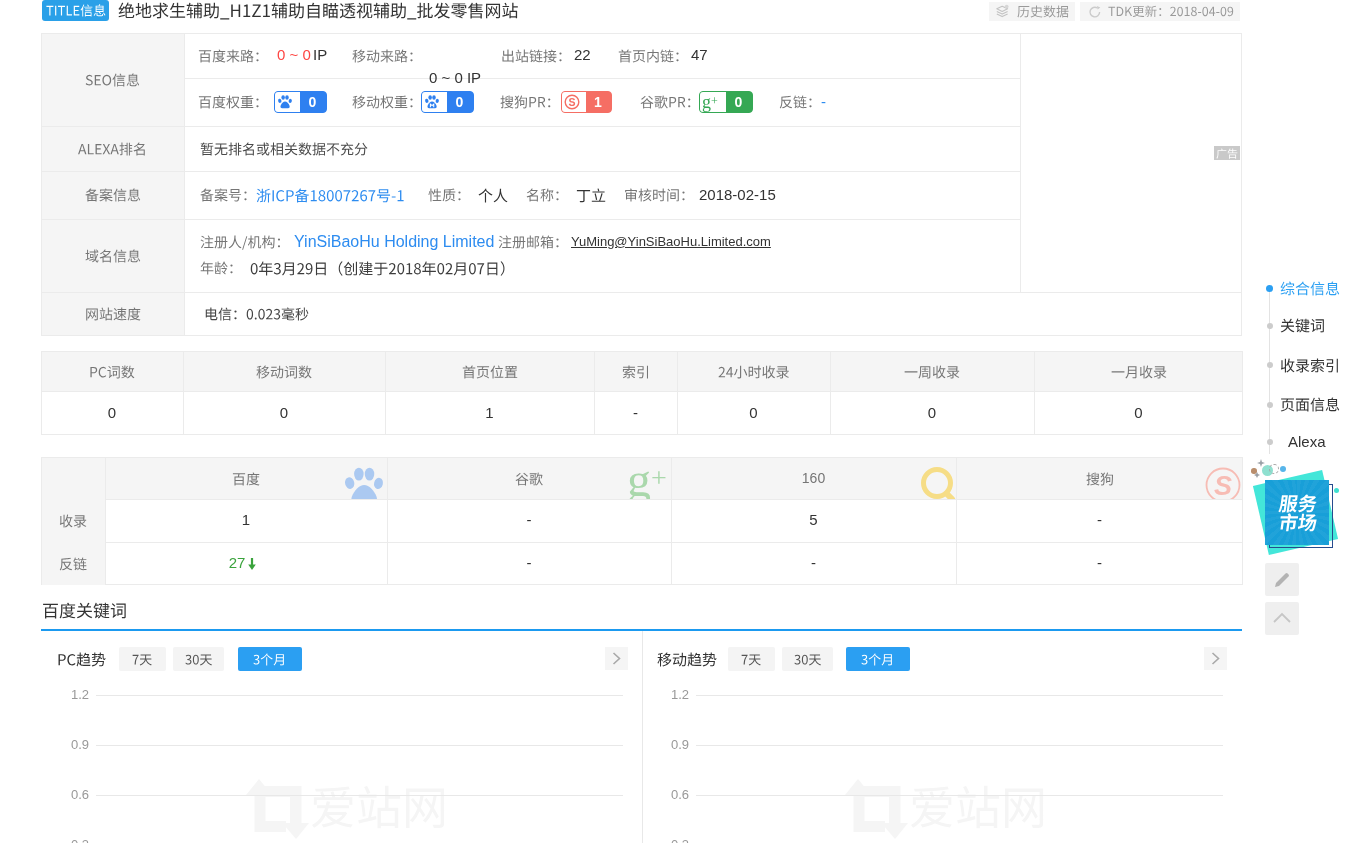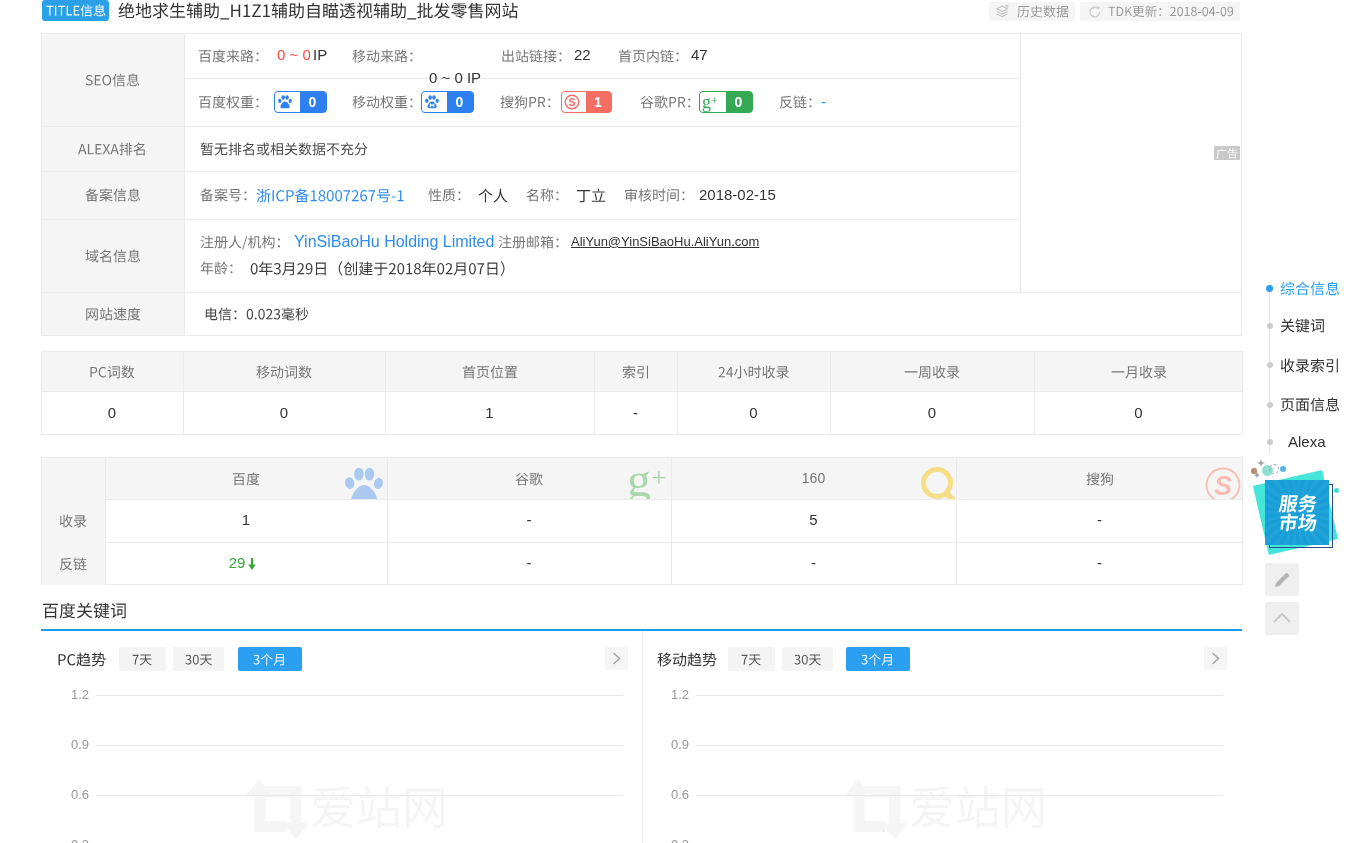--- a/index.html
+++ b/index.html
@@ -210,21 +210,21 @@
     <svg width="89.5" height="14" viewBox="0 0 89.5 14" style="display:block;overflow:visible">
       <path transform="translate(0,12.3) scale(0.0140,-0.0140)" fill="#757575" d="M372 353H902V281H372ZM302 23H962V-49H302ZM334 649H938V578H334ZM597 609H675V-12H597ZM94 774 136 828Q169 814 204 796Q240 777 273 758Q306 739 327 724L284 662Q263 678 231 698Q199 719 163 739Q127 759 94 774ZM42 497 83 553Q114 540 149 522Q184 503 216 485Q248 467 269 451L227 388Q207 404 176 424Q144 443 109 462Q74 482 42 497ZM71 -18Q98 20 132 74Q165 127 199 188Q233 248 262 305L316 255Q290 202 259 145Q228 88 196 33Q164 -22 134 -69ZM548 819 616 844Q642 806 667 760Q692 715 704 682L631 653Q621 686 598 733Q574 780 548 819Z M1193 775H1406V704H1193ZM1042 443H1958V371H1042ZM1154 775H1226V466Q1226 405 1221 333Q1216 261 1202 186Q1189 112 1164 42Q1138 -28 1095 -86Q1090 -78 1080 -68Q1069 -57 1058 -48Q1048 -38 1040 -33Q1079 21 1102 84Q1125 147 1136 214Q1147 280 1150 344Q1154 408 1154 466ZM1367 775H1440V14Q1440 -16 1432 -33Q1424 -50 1403 -59Q1383 -68 1348 -70Q1314 -72 1262 -72Q1260 -58 1252 -38Q1245 -18 1237 -4Q1275 -5 1306 -6Q1338 -6 1348 -5Q1359 -4 1363 0Q1367 4 1367 15ZM1585 775H1807V704H1585ZM1544 775H1617V464Q1617 404 1613 333Q1609 262 1596 188Q1584 114 1561 44Q1538 -25 1499 -82Q1494 -75 1484 -64Q1473 -54 1462 -44Q1451 -35 1443 -31Q1478 24 1498 86Q1518 148 1528 214Q1538 280 1541 344Q1544 408 1544 464ZM1777 775H1851V11Q1851 -21 1842 -39Q1834 -57 1813 -66Q1793 -75 1757 -77Q1721 -79 1667 -79Q1666 -70 1662 -57Q1657 -44 1652 -31Q1648 -18 1642 -9Q1681 -10 1714 -10Q1746 -10 1756 -9Q1768 -8 1772 -4Q1777 0 1777 12Z M2457 837H2541Q2540 792 2536 724Q2532 656 2520 572Q2508 489 2480 399Q2453 309 2405 222Q2357 134 2284 57Q2210 -20 2104 -76Q2094 -62 2077 -46Q2060 -29 2043 -17Q2147 36 2218 108Q2290 181 2335 264Q2380 347 2405 432Q2430 516 2440 594Q2451 672 2454 735Q2457 798 2457 837ZM2531 713Q2534 696 2540 648Q2546 600 2562 533Q2578 466 2608 390Q2637 314 2684 239Q2731 164 2800 99Q2870 34 2965 -9Q2949 -21 2934 -39Q2919 -57 2910 -72Q2812 -26 2740 43Q2669 112 2620 192Q2572 272 2542 354Q2512 435 2496 507Q2479 579 2471 632Q2463 684 2460 706Z M3011 -179 3311 794H3377L3078 -179Z M3934 783H4184V712H3934ZM3890 783H3963V462Q3963 400 3957 328Q3951 257 3934 184Q3918 111 3885 44Q3852 -24 3798 -80Q3793 -73 3782 -64Q3772 -54 3760 -45Q3749 -36 3741 -32Q3791 21 3821 82Q3851 144 3866 210Q3881 275 3886 340Q3890 404 3890 462ZM4151 783H4225V62Q4225 38 4226 24Q4228 9 4232 6Q4240 0 4250 0Q4255 0 4264 0Q4272 0 4279 0Q4293 0 4299 7Q4303 12 4306 20Q4308 27 4309 45Q4311 62 4312 100Q4313 138 4313 188Q4325 177 4341 168Q4357 160 4371 156Q4371 128 4370 96Q4368 65 4366 39Q4365 13 4363 0Q4356 -41 4335 -56Q4324 -63 4310 -66Q4297 -70 4282 -70Q4271 -70 4256 -70Q4241 -70 4231 -70Q4217 -70 4201 -66Q4185 -61 4174 -51Q4165 -43 4160 -32Q4155 -21 4153 2Q4151 26 4151 68ZM3444 626H3831V554H3444ZM3610 840H3683V-79H3610ZM3607 581 3656 565Q3642 504 3621 439Q3600 374 3574 312Q3548 250 3519 197Q3490 144 3459 107Q3453 122 3441 142Q3429 161 3420 175Q3448 209 3476 256Q3505 302 3530 357Q3554 412 3574 469Q3594 526 3607 581ZM3676 471Q3687 461 3710 437Q3732 413 3758 384Q3784 355 3806 330Q3827 306 3836 296L3789 234Q3778 252 3758 280Q3739 307 3716 338Q3693 368 3672 394Q3651 420 3638 435Z M4908 840 4982 824Q4963 751 4936 680Q4910 610 4878 549Q4847 488 4811 441Q4804 447 4792 456Q4781 465 4770 474Q4758 482 4749 487Q4785 530 4815 586Q4845 643 4868 708Q4892 773 4908 840ZM4899 676H5285V606H4866ZM5256 676H5330Q5330 676 5330 668Q5330 661 5330 652Q5329 642 5329 637Q5324 460 5318 340Q5312 219 5304 142Q5297 66 5287 24Q5277 -18 5263 -37Q5248 -58 5230 -66Q5213 -74 5189 -77Q5166 -80 5131 -80Q5096 -79 5059 -77Q5058 -61 5052 -40Q5045 -19 5036 -2Q5076 -6 5110 -6Q5143 -7 5158 -7Q5172 -8 5180 -5Q5189 -2 5196 8Q5208 22 5217 62Q5226 103 5232 178Q5239 254 5245 372Q5251 490 5256 659ZM4822 138 4819 195 4853 219 5110 264Q5112 251 5116 234Q5119 216 5122 207Q5029 189 4973 177Q4917 165 4887 158Q4857 151 4844 146Q4830 142 4822 138ZM4822 138Q4821 145 4816 158Q4812 170 4808 183Q4803 196 4799 205Q4811 208 4822 224Q4833 241 4846 265Q4852 277 4864 304Q4877 332 4892 370Q4907 408 4922 452Q4936 495 4946 538L5018 517Q4999 456 4975 394Q4951 333 4924 278Q4896 223 4869 178V176Q4869 176 4862 172Q4855 169 4846 163Q4836 157 4829 150Q4822 144 4822 138ZM5024 376 5079 396Q5099 358 5118 314Q5137 269 5152 228Q5168 186 5176 155L5116 130Q5108 162 5094 204Q5079 247 5060 292Q5042 337 5024 376ZM4442 647H4779V577H4442ZM4591 840H4663V-79H4591ZM4589 602 4634 586Q4622 524 4604 460Q4586 395 4564 332Q4542 270 4516 216Q4491 162 4464 124Q4461 135 4454 148Q4447 162 4439 175Q4431 188 4424 197Q4450 230 4474 277Q4499 324 4522 379Q4544 434 4561 492Q4578 549 4589 602ZM4660 534Q4668 524 4686 498Q4704 473 4724 442Q4745 412 4762 386Q4779 360 4786 348L4739 293Q4730 312 4714 342Q4699 371 4682 402Q4665 434 4649 462Q4633 489 4623 505Z M5642 486Q5612 486 5589 506Q5566 526 5566 560Q5566 595 5589 616Q5612 636 5642 636Q5672 636 5695 616Q5718 595 5718 560Q5718 526 5695 506Q5672 486 5642 486ZM5642 -4Q5612 -4 5589 16Q5566 37 5566 71Q5566 105 5589 126Q5612 146 5642 146Q5672 146 5695 126Q5718 105 5718 71Q5718 37 5695 16Q5672 -4 5642 -4Z"></path>
     </svg>
   </div>
 <div style="position:absolute;left:294px;top:229.5px;font-size:16px;color:#2d8cf0;font-weight:400;white-space:nowrap;line-height:24.0px;">YinSiBaoHu Holding Limited</div>
 <div style="position:absolute;left:498.0px;top:234.5px">
     <svg width="70.0" height="14" viewBox="0 0 70.0 14" style="display:block;overflow:visible">
       <path transform="translate(0,12.3) scale(0.0140,-0.0140)" fill="#757575" d="M372 353H902V281H372ZM302 23H962V-49H302ZM334 649H938V578H334ZM597 609H675V-12H597ZM94 774 136 828Q169 814 204 796Q240 777 273 758Q306 739 327 724L284 662Q263 678 231 698Q199 719 163 739Q127 759 94 774ZM42 497 83 553Q114 540 149 522Q184 503 216 485Q248 467 269 451L227 388Q207 404 176 424Q144 443 109 462Q74 482 42 497ZM71 -18Q98 20 132 74Q165 127 199 188Q233 248 262 305L316 255Q290 202 259 145Q228 88 196 33Q164 -22 134 -69ZM548 819 616 844Q642 806 667 760Q692 715 704 682L631 653Q621 686 598 733Q574 780 548 819Z M1193 775H1406V704H1193ZM1042 443H1958V371H1042ZM1154 775H1226V466Q1226 405 1221 333Q1216 261 1202 186Q1189 112 1164 42Q1138 -28 1095 -86Q1090 -78 1080 -68Q1069 -57 1058 -48Q1048 -38 1040 -33Q1079 21 1102 84Q1125 147 1136 214Q1147 280 1150 344Q1154 408 1154 466ZM1367 775H1440V14Q1440 -16 1432 -33Q1424 -50 1403 -59Q1383 -68 1348 -70Q1314 -72 1262 -72Q1260 -58 1252 -38Q1245 -18 1237 -4Q1275 -5 1306 -6Q1338 -6 1348 -5Q1359 -4 1363 0Q1367 4 1367 15ZM1585 775H1807V704H1585ZM1544 775H1617V464Q1617 404 1613 333Q1609 262 1596 188Q1584 114 1561 44Q1538 -25 1499 -82Q1494 -75 1484 -64Q1473 -54 1462 -44Q1451 -35 1443 -31Q1478 24 1498 86Q1518 148 1528 214Q1538 280 1541 344Q1544 408 1544 464ZM1777 775H1851V11Q1851 -21 1842 -39Q1834 -57 1813 -66Q1793 -75 1757 -77Q1721 -79 1667 -79Q1666 -70 1662 -57Q1657 -44 1652 -31Q1648 -18 1642 -9Q1681 -10 1714 -10Q1746 -10 1756 -9Q1768 -8 1772 -4Q1777 0 1777 12Z M2085 687H2529V-2H2460V621H2151V-16H2085ZM2116 410H2484V345H2116ZM2118 115H2482V50H2118ZM2270 839H2344V650H2340V70H2274V650H2270ZM2626 786H2888V715H2692V-79H2626ZM2871 786H2885L2897 789L2949 756Q2922 687 2888 607Q2855 527 2823 457Q2891 386 2914 326Q2936 267 2936 215Q2936 171 2926 136Q2915 102 2889 85Q2877 77 2861 72Q2845 67 2827 64Q2808 62 2784 62Q2761 62 2738 63Q2737 78 2732 98Q2727 119 2717 134Q2740 132 2761 132Q2782 131 2797 132Q2809 133 2820 136Q2831 138 2839 142Q2855 152 2861 174Q2867 195 2866 221Q2866 268 2842 324Q2817 380 2748 448Q2766 487 2784 530Q2801 573 2817 616Q2833 658 2847 696Q2861 735 2871 764Z M3497 519H3913V-73H3837V451H3570V-79H3497ZM3060 442H3466V372H3060ZM3533 352H3873V293H3533ZM3533 191H3873V132H3533ZM3533 28H3873V-35H3533ZM3235 556H3307V-80H3235ZM3296 343Q3308 334 3332 312Q3357 290 3384 264Q3412 239 3435 217Q3458 195 3468 185L3420 126Q3407 143 3386 168Q3365 193 3340 220Q3315 248 3292 272Q3269 296 3255 310ZM3167 743H3488V679H3167ZM3559 743H3948V678H3559ZM3185 844 3257 827Q3239 772 3214 718Q3188 665 3159 618Q3130 572 3100 536Q3093 542 3082 550Q3070 558 3058 566Q3045 573 3036 578Q3084 627 3122 698Q3161 769 3185 844ZM3578 844 3651 827Q3625 744 3584 670Q3543 595 3494 544Q3488 550 3476 558Q3464 567 3452 575Q3440 583 3430 587Q3480 634 3518 702Q3556 769 3578 844ZM3226 695 3289 718Q3309 683 3328 642Q3346 600 3354 570L3288 543Q3281 572 3264 616Q3246 659 3226 695ZM3637 693 3698 717Q3726 684 3754 643Q3781 602 3794 571L3729 543Q3718 574 3692 616Q3665 659 3637 693ZM3233 407 3289 375Q3267 315 3233 250Q3199 185 3160 127Q3120 69 3082 27Q3074 40 3060 58Q3047 75 3033 85Q3071 121 3110 174Q3148 228 3180 289Q3213 350 3233 407Z M4250 486Q4220 486 4197 506Q4174 526 4174 560Q4174 595 4197 616Q4220 636 4250 636Q4280 636 4303 616Q4326 595 4326 560Q4326 526 4303 506Q4280 486 4250 486ZM4250 -4Q4220 -4 4197 16Q4174 37 4174 71Q4174 105 4197 126Q4220 146 4250 146Q4280 146 4303 126Q4326 105 4326 71Q4326 37 4303 16Q4280 -4 4250 -4Z"></path>
     </svg>
   </div>
-<div style="position:absolute;left:571px;top:231.8px;font-size:13px;color:#333;font-weight:400;white-space:nowrap;line-height:19.5px;text-decoration:underline;">AliYun@YinSiBaoHu.AliYun.com</div>
+<div style="position:absolute;left:571px;top:231.8px;font-size:13px;color:#333;font-weight:400;white-space:nowrap;line-height:19.5px;text-decoration:underline;">YuMing@YinSiBaoHu.Limited.com</div>
 <div style="position:absolute;left:200.0px;top:261.0px">
     <svg width="42.0" height="14" viewBox="0 0 42.0 14" style="display:block;overflow:visible">
       <path transform="translate(0,12.3) scale(0.0140,-0.0140)" fill="#757575" d="M277 844 353 824Q325 751 288 682Q250 612 206 552Q162 493 115 448Q108 454 96 464Q85 473 72 482Q60 491 50 496Q98 538 140 592Q183 647 218 712Q253 776 277 844ZM262 719H907V647H225ZM213 493H884V422H288V186H213ZM48 223H954V151H48ZM512 681H589V-80H512Z M1253 449 1312 443Q1300 324 1272 226Q1244 129 1190 62Q1186 67 1178 75Q1170 83 1162 91Q1153 99 1146 103Q1196 163 1220 252Q1243 342 1253 449ZM1043 535H1480V474H1043ZM1297 716H1464V655H1297ZM1257 836H1324V503H1257ZM1108 781H1172V508H1108ZM1398 439H1459V-65H1398ZM1233 262 1276 296Q1297 269 1318 238Q1339 208 1356 178Q1374 149 1385 127L1340 89Q1329 112 1312 142Q1294 173 1274 204Q1253 236 1233 262ZM1076 29 1441 45V-12L1076 -34ZM1076 432H1138V-4L1076 -20ZM1748 801Q1772 745 1810 688Q1847 631 1890 582Q1933 533 1974 502Q1966 495 1956 484Q1945 474 1935 463Q1925 452 1918 443Q1877 480 1834 535Q1792 590 1754 654Q1717 717 1690 779ZM1699 842 1768 823Q1741 753 1704 684Q1667 615 1620 554Q1574 492 1520 442Q1513 450 1504 459Q1494 468 1484 478Q1473 487 1465 493Q1517 537 1562 596Q1606 654 1642 718Q1677 781 1699 842ZM1546 141 1589 188Q1619 165 1654 136Q1688 108 1722 80Q1756 51 1786 24Q1815 -3 1835 -24L1790 -81Q1771 -58 1742 -30Q1714 -3 1680 27Q1647 57 1612 86Q1578 116 1546 141ZM1531 373H1867V306H1531ZM1634 528 1690 557Q1717 529 1745 496Q1773 463 1787 439L1728 405Q1714 430 1686 465Q1659 500 1634 528ZM1851 373H1863L1876 378L1927 346Q1909 306 1885 262Q1861 219 1834 176Q1806 134 1780 97Q1753 60 1730 32Q1724 39 1714 47Q1703 55 1692 64Q1682 72 1674 77Q1695 101 1720 136Q1745 171 1770 210Q1796 249 1817 288Q1838 326 1851 357Z M2250 486Q2220 486 2197 506Q2174 526 2174 560Q2174 595 2197 616Q2220 636 2250 636Q2280 636 2303 616Q2326 595 2326 560Q2326 526 2303 506Q2280 486 2250 486ZM2250 -4Q2220 -4 2197 16Q2174 37 2174 71Q2174 105 2197 126Q2220 146 2250 146Q2280 146 2303 126Q2326 105 2326 71Q2326 37 2303 16Q2280 -4 2250 -4Z"></path>
     </svg>
   </div>
 <div style="position:absolute;left:250.0px;top:260.5px">
     <svg width="264.9" height="15" viewBox="0 0 264.9 15" style="display:block;overflow:visible">
       <path transform="translate(0,13.2) scale(0.0150,-0.0150)" fill="#3d3d3d" d="M278 -13Q209 -13 158 29Q106 71 78 156Q50 241 50 369Q50 497 78 580Q106 664 158 705Q209 746 278 746Q348 746 399 704Q450 663 478 580Q506 497 506 369Q506 241 478 156Q450 71 399 29Q348 -13 278 -13ZM278 61Q320 61 352 93Q383 125 400 194Q418 262 418 369Q418 476 400 544Q383 611 352 642Q320 674 278 674Q237 674 205 642Q173 611 156 544Q138 476 138 369Q138 262 156 194Q173 125 205 93Q237 61 278 61Z M832 844 908 824Q880 751 842 682Q805 612 761 552Q717 493 670 448Q663 454 652 464Q640 473 628 482Q615 491 605 496Q653 538 696 592Q738 647 773 712Q808 776 832 844ZM817 719H1462V647H780ZM768 493H1439V422H843V186H768ZM603 223H1509V151H603ZM1067 681H1144V-80H1067Z M1818 -13Q1761 -13 1718 1Q1674 15 1641 38Q1608 61 1584 88L1631 147Q1663 114 1706 88Q1750 63 1812 63Q1856 63 1890 80Q1923 96 1942 126Q1961 157 1961 199Q1961 243 1940 276Q1918 309 1868 328Q1818 346 1733 346V416Q1809 416 1853 434Q1897 453 1916 485Q1936 517 1936 556Q1936 609 1903 640Q1870 672 1812 672Q1768 672 1730 652Q1691 632 1660 601L1611 659Q1653 697 1702 722Q1752 746 1815 746Q1877 746 1926 724Q1974 703 2002 662Q2029 621 2029 563Q2029 496 1993 452Q1957 408 1899 387V382Q1942 372 1977 347Q2012 322 2033 284Q2054 246 2054 196Q2054 131 2022 84Q1990 37 1937 12Q1884 -13 1818 -13Z M2364 787H2885V714H2364ZM2364 546H2890V475H2364ZM2356 305H2885V232H2356ZM2317 787H2393V479Q2393 414 2386 340Q2380 266 2360 190Q2340 115 2300 45Q2261 -25 2196 -81Q2191 -73 2180 -62Q2170 -51 2159 -42Q2148 -32 2139 -27Q2200 27 2236 90Q2271 152 2288 219Q2306 286 2312 352Q2317 419 2317 479ZM2852 787H2931V31Q2931 -9 2919 -30Q2907 -51 2879 -61Q2850 -71 2798 -74Q2746 -76 2666 -76Q2664 -64 2658 -50Q2653 -36 2646 -22Q2640 -7 2634 3Q2676 2 2714 2Q2753 1 2782 2Q2810 2 2821 2Q2839 3 2846 10Q2852 16 2852 32Z M3154 0V54Q3269 155 3344 238Q3418 321 3454 392Q3490 464 3490 527Q3490 569 3476 602Q3461 635 3431 654Q3401 672 3355 672Q3310 672 3272 648Q3233 624 3203 587L3150 639Q3194 688 3245 717Q3296 746 3366 746Q3432 746 3480 720Q3527 693 3554 644Q3580 596 3580 531Q3580 458 3544 383Q3507 308 3442 230Q3378 153 3292 72Q3321 74 3352 76Q3384 79 3412 79H3615V0Z M3900 -13Q3840 -13 3796 8Q3753 30 3723 62L3773 119Q3797 93 3830 78Q3862 63 3897 63Q3934 63 3967 80Q4000 97 4026 136Q4051 176 4066 240Q4080 304 4080 398Q4080 488 4062 550Q4043 612 4007 644Q3971 675 3920 675Q3885 675 3857 654Q3829 633 3812 596Q3795 559 3795 508Q3795 459 3810 422Q3824 386 3854 366Q3883 346 3926 346Q3963 346 4004 370Q4044 393 4081 447L4085 374Q4063 346 4034 324Q4006 302 3974 290Q3943 278 3911 278Q3850 278 3804 304Q3759 330 3734 382Q3709 433 3709 508Q3709 580 3738 634Q3767 687 3814 716Q3862 746 3919 746Q3972 746 4017 724Q4062 703 4095 660Q4128 616 4147 551Q4166 486 4166 398Q4166 287 4144 208Q4122 130 4084 81Q4046 32 3998 10Q3951 -13 3900 -13Z M4396 772H5052V-64H4972V697H4473V-69H4396ZM4448 426H5006V352H4448ZM4446 71H5007V-4H4446Z M5915 380Q5915 478 5940 563Q5964 648 6009 722Q6054 795 6114 856L6174 825Q6117 766 6075 696Q6033 627 6010 548Q5988 470 5988 380Q5988 291 6010 212Q6033 133 6075 64Q6117 -5 6174 -65L6114 -96Q6054 -34 6009 39Q5964 112 5940 198Q5915 283 5915 380Z M7058 824H7133V20Q7133 -17 7122 -36Q7111 -54 7087 -64Q7063 -72 7020 -74Q6976 -77 6906 -76Q6903 -62 6895 -41Q6887 -20 6879 -5Q6914 -6 6945 -6Q6976 -6 6999 -6Q7022 -6 7032 -6Q7046 -5 7052 0Q7058 6 7058 20ZM6863 724H6935V168H6863ZM6394 474H6683V407H6394ZM6362 474H6436V45Q6436 17 6446 8Q6457 0 6495 0Q6505 0 6528 0Q6552 0 6580 0Q6609 0 6634 0Q6659 0 6670 0Q6694 0 6706 10Q6717 21 6722 52Q6727 82 6729 141Q6742 132 6761 124Q6780 116 6796 112Q6791 43 6780 4Q6769 -34 6744 -50Q6720 -65 6675 -65Q6668 -65 6650 -65Q6631 -65 6606 -65Q6581 -65 6556 -65Q6532 -65 6514 -65Q6495 -65 6489 -65Q6441 -65 6413 -56Q6385 -47 6374 -23Q6362 1 6362 45ZM6655 474H6727Q6727 474 6727 463Q6727 452 6726 444Q6722 358 6716 304Q6711 250 6703 220Q6695 191 6683 178Q6672 165 6658 160Q6645 155 6626 152Q6611 151 6584 151Q6557 151 6527 153Q6526 168 6521 186Q6516 204 6508 218Q6536 215 6560 214Q6584 213 6594 213Q6605 213 6612 214Q6618 216 6623 223Q6630 231 6636 256Q6642 281 6647 331Q6652 381 6655 463ZM6517 748 6568 789Q6611 746 6658 694Q6706 643 6748 594Q6789 545 6815 507L6760 457Q6735 495 6694 546Q6654 596 6608 649Q6561 702 6517 748ZM6533 838 6603 818Q6554 707 6477 605Q6400 503 6302 428Q6296 436 6286 446Q6276 455 6266 464Q6256 474 6247 480Q6311 526 6366 585Q6421 644 6464 709Q6507 774 6533 838Z M7550 620H8165V561H7550ZM7599 345H8119V288H7599ZM7557 209H8157V149H7557ZM7801 840H7872V49H7801ZM7614 755H8096V422H7607V483H8029V695H7614ZM7284 778H7512V711H7284ZM7357 492H7510V425H7348ZM7484 492H7498L7512 493L7554 483Q7531 270 7468 131Q7406 -8 7312 -80Q7307 -72 7297 -62Q7287 -53 7276 -44Q7265 -34 7257 -30Q7349 36 7407 162Q7465 288 7484 477ZM7354 343Q7385 238 7434 173Q7483 108 7549 73Q7615 38 7697 26Q7779 13 7874 13Q7886 13 7916 13Q7946 13 7985 13Q8024 13 8064 13Q8103 13 8135 13Q8167 13 8182 14Q8176 6 8170 -6Q8165 -19 8160 -32Q8155 -45 8153 -55H8101H7873Q7764 -55 7674 -40Q7584 -25 7512 15Q7440 55 7386 129Q7333 203 7298 322ZM7317 393Q7315 401 7309 412Q7303 423 7297 435Q7291 447 7286 454Q7300 457 7317 474Q7334 491 7349 515Q7360 530 7384 570Q7407 610 7434 664Q7461 717 7482 771V776L7510 789L7558 758Q7514 665 7466 580Q7417 494 7371 433V432Q7371 432 7363 428Q7355 424 7344 418Q7333 412 7325 406Q7317 399 7317 393Z M8275 441H9166V366H8275ZM8690 744H8769V30Q8769 -11 8756 -31Q8744 -51 8716 -61Q8688 -71 8638 -73Q8587 -75 8510 -75Q8508 -64 8503 -50Q8498 -36 8492 -22Q8485 -7 8479 4Q8520 2 8557 2Q8594 2 8622 2Q8649 3 8660 3Q8677 3 8684 8Q8690 14 8690 30ZM8344 769H9096V694H8344Z M9264 0V54Q9379 155 9454 238Q9528 321 9564 392Q9600 464 9600 527Q9600 569 9586 602Q9571 635 9541 654Q9511 672 9465 672Q9420 672 9382 648Q9343 624 9313 587L9260 639Q9304 688 9355 717Q9406 746 9476 746Q9542 746 9590 720Q9637 693 9664 644Q9690 596 9690 531Q9690 458 9654 383Q9617 308 9552 230Q9488 153 9402 72Q9431 74 9462 76Q9494 79 9522 79H9725V0Z M10053 -13Q9984 -13 9932 29Q9881 71 9853 156Q9825 241 9825 369Q9825 497 9853 580Q9881 664 9932 705Q9984 746 10053 746Q10123 746 10174 704Q10225 663 10253 580Q10281 497 10281 369Q10281 241 10253 156Q10225 71 10174 29Q10123 -13 10053 -13ZM10053 61Q10095 61 10126 93Q10158 125 10176 194Q10193 262 10193 369Q10193 476 10176 544Q10158 611 10126 642Q10095 674 10053 674Q10012 674 9980 642Q9948 611 9930 544Q9913 476 9913 369Q9913 262 9930 194Q9948 125 9980 93Q10012 61 10053 61Z M10418 0V76H10582V623H10451V681Q10500 690 10536 703Q10573 716 10603 733H10673V76H10820V0Z M11165 -13Q11097 -13 11044 12Q10991 37 10961 81Q10931 125 10931 182Q10931 231 10950 270Q10970 310 11001 338Q11032 367 11065 385V389Q11025 417 10996 458Q10966 500 10966 558Q10966 614 10992 656Q11019 697 11064 720Q11110 744 11167 744Q11230 744 11275 719Q11320 694 11344 651Q11368 608 11368 551Q11368 513 11352 479Q11337 445 11315 418Q11293 392 11271 374V369Q11303 351 11331 326Q11359 300 11376 264Q11394 227 11394 176Q11394 124 11366 80Q11337 37 11286 12Q11234 -13 11165 -13ZM11215 398Q11252 431 11271 468Q11290 506 11290 546Q11290 583 11276 612Q11261 641 11233 658Q11205 676 11166 676Q11115 676 11082 644Q11049 612 11049 558Q11049 515 11072 486Q11096 456 11134 436Q11172 415 11215 398ZM11166 55Q11209 55 11240 71Q11272 87 11290 115Q11307 143 11307 179Q11307 216 11291 242Q11275 269 11248 289Q11222 309 11187 325Q11152 341 11113 356Q11069 328 11040 286Q11012 243 11012 190Q11012 152 11032 121Q11052 90 11088 72Q11123 55 11166 55Z M11717 844 11793 824Q11765 751 11728 682Q11690 612 11646 552Q11602 493 11555 448Q11548 454 11536 464Q11525 473 11512 482Q11500 491 11490 496Q11538 538 11580 592Q11623 647 11658 712Q11693 776 11717 844ZM11702 719H12347V647H11665ZM11653 493H12324V422H11728V186H11653ZM11488 223H12394V151H11488ZM11952 681H12029V-80H11952Z M12718 -13Q12649 -13 12598 29Q12546 71 12518 156Q12490 241 12490 369Q12490 497 12518 580Q12546 664 12598 705Q12649 746 12718 746Q12788 746 12839 704Q12890 663 12918 580Q12946 497 12946 369Q12946 241 12918 156Q12890 71 12839 29Q12788 -13 12718 -13ZM12718 61Q12760 61 12792 93Q12823 125 12840 194Q12858 262 12858 369Q12858 476 12840 544Q12823 611 12792 642Q12760 674 12718 674Q12677 674 12645 642Q12613 611 12596 544Q12578 476 12578 369Q12578 262 12596 194Q12613 125 12645 93Q12677 61 12718 61Z M13039 0V54Q13154 155 13228 238Q13303 321 13339 392Q13375 464 13375 527Q13375 569 13360 602Q13346 635 13316 654Q13286 672 13240 672Q13195 672 13156 648Q13118 624 13088 587L13035 639Q13079 688 13130 717Q13181 746 13251 746Q13317 746 13364 720Q13412 693 13438 644Q13465 596 13465 531Q13465 458 13428 383Q13392 308 13328 230Q13263 153 13177 72Q13206 74 13238 76Q13269 79 13297 79H13500V0Z M13804 787H14325V714H13804ZM13804 546H14330V475H13804ZM13796 305H14325V232H13796ZM13757 787H13833V479Q13833 414 13826 340Q13820 266 13800 190Q13780 115 13740 45Q13701 -25 13636 -81Q13631 -73 13620 -62Q13610 -51 13599 -42Q13588 -32 13579 -27Q13640 27 13676 90Q13711 152 13728 219Q13746 286 13752 352Q13757 419 13757 479ZM14292 787H14371V31Q14371 -9 14359 -30Q14347 -51 14319 -61Q14290 -71 14238 -74Q14186 -76 14106 -76Q14104 -64 14098 -50Q14093 -36 14086 -22Q14080 -7 14074 3Q14116 2 14154 2Q14193 1 14222 2Q14250 2 14261 2Q14279 3 14286 10Q14292 16 14292 32Z M14828 -13Q14759 -13 14708 29Q14656 71 14628 156Q14600 241 14600 369Q14600 497 14628 580Q14656 664 14708 705Q14759 746 14828 746Q14898 746 14949 704Q15000 663 15028 580Q15056 497 15056 369Q15056 241 15028 156Q15000 71 14949 29Q14898 -13 14828 -13ZM14828 61Q14870 61 14902 93Q14933 125 14950 194Q14968 262 14968 369Q14968 476 14950 544Q14933 611 14902 642Q14870 674 14828 674Q14787 674 14755 642Q14723 611 14706 544Q14688 476 14688 369Q14688 262 14706 194Q14723 125 14755 93Q14787 61 14828 61Z M15303 0Q15308 104 15320 192Q15333 279 15357 356Q15381 434 15418 507Q15456 580 15510 655H15154V733H15613V678Q15549 595 15508 519Q15468 443 15446 364Q15423 285 15412 196Q15402 108 15398 0Z M15836 772H16492V-64H16412V697H15913V-69H15836ZM15888 426H16446V352H15888ZM15886 71H16447V-4H15886Z M16965 380Q16965 283 16940 198Q16916 112 16871 39Q16826 -34 16766 -96L16706 -65Q16763 -5 16805 64Q16847 133 16870 212Q16892 291 16892 380Q16892 470 16870 548Q16847 627 16805 696Q16763 766 16706 825L16766 856Q16826 795 16871 722Q16916 648 16940 563Q16965 478 16965 380Z"></path>
     </svg>
   </div>
@@ -335,21 +335,21 @@
   </div>
 <div style="position:absolute;left:59.0px;top:556.5px">
     <svg width="28.0" height="14" viewBox="0 0 28.0 14" style="display:block;overflow:visible">
       <path transform="translate(0,12.3) scale(0.0140,-0.0140)" fill="#757575" d="M217 535H792V462H217ZM169 754H246V488Q246 425 242 352Q237 278 224 200Q211 123 186 50Q161 -23 120 -83Q114 -76 102 -67Q89 -58 77 -50Q65 -43 55 -39Q95 19 118 86Q140 153 152 224Q163 294 166 362Q169 429 169 488ZM772 535H786L801 539L852 517Q819 392 760 296Q702 199 624 127Q545 55 452 6Q359 -44 257 -75Q252 -65 245 -52Q238 -40 230 -28Q222 -15 214 -7Q309 18 397 62Q485 107 560 173Q634 239 688 326Q743 412 772 521ZM377 496Q440 301 578 173Q717 45 937 -5Q929 -12 920 -24Q911 -35 903 -48Q895 -60 890 -71Q738 -32 626 42Q513 116 435 224Q357 333 308 477ZM804 831 866 771Q800 752 719 738Q638 725 548 714Q459 704 368 698Q276 691 189 688Q189 698 186 710Q182 721 178 734Q174 746 169 754Q254 759 343 766Q432 772 518 782Q603 791 676 804Q750 816 804 831Z M1138 838 1202 821Q1188 766 1167 712Q1146 657 1120 608Q1095 560 1065 522Q1063 530 1056 542Q1049 555 1042 568Q1034 581 1027 589Q1064 635 1092 701Q1121 767 1138 838ZM1138 726H1337V659H1125ZM1151 -68 1139 -4 1160 26 1318 131Q1321 118 1328 101Q1335 84 1340 73Q1283 34 1248 10Q1214 -15 1194 -30Q1175 -44 1166 -53Q1157 -62 1151 -68ZM1082 539H1319V473H1082ZM1048 332H1341V266H1048ZM1151 -68Q1148 -61 1140 -51Q1133 -41 1126 -31Q1118 -21 1111 -16Q1124 -6 1142 19Q1161 44 1161 80V503H1230V26Q1230 26 1218 16Q1206 5 1190 -10Q1175 -26 1163 -42Q1151 -58 1151 -68ZM1511 721H1955V656H1511ZM1714 608H1781V53H1714ZM1544 410Q1543 417 1539 429Q1535 441 1530 454Q1526 466 1522 475Q1534 478 1546 496Q1557 514 1569 541Q1575 555 1588 586Q1600 616 1614 658Q1629 700 1643 748Q1657 795 1666 843L1738 828Q1719 760 1694 692Q1670 623 1644 561Q1617 499 1589 450V448Q1589 448 1582 444Q1575 440 1566 434Q1558 428 1551 422Q1544 416 1544 410ZM1544 410V469L1584 488H1929L1928 424H1622Q1593 424 1572 420Q1551 416 1544 410ZM1520 291H1950V225H1520ZM1488 484V56H1419V415H1323V484ZM1351 780 1412 801Q1436 760 1460 711Q1483 662 1494 626L1429 602Q1423 626 1410 657Q1397 688 1382 720Q1367 753 1351 780ZM1461 103Q1483 103 1502 88Q1522 73 1554 53Q1591 29 1636 20Q1682 12 1740 12Q1772 12 1814 14Q1855 15 1897 18Q1939 21 1972 24Q1969 15 1964 0Q1960 -14 1958 -28Q1955 -42 1954 -53Q1928 -54 1889 -56Q1850 -57 1810 -58Q1770 -59 1739 -59Q1676 -59 1628 -48Q1581 -37 1541 -12Q1516 6 1496 22Q1475 37 1460 37Q1446 37 1428 22Q1410 6 1390 -18Q1370 -43 1350 -71L1301 -2Q1343 43 1384 73Q1426 103 1461 103Z"></path>
     </svg>
   </div>
 <div style="position:absolute;left:246px;top:509.2px;font-size:15px;color:#333;font-weight:400;white-space:nowrap;line-height:22.5px;transform:translateX(-50%);">1</div>
 <div style="position:absolute;left:529px;top:509.2px;font-size:15px;color:#333;font-weight:400;white-space:nowrap;line-height:22.5px;transform:translateX(-50%);">-</div>
 <div style="position:absolute;left:813.5px;top:509.2px;font-size:15px;color:#333;font-weight:400;white-space:nowrap;line-height:22.5px;transform:translateX(-50%);">5</div>
 <div style="position:absolute;left:1099.5px;top:509.2px;font-size:15px;color:#333;font-weight:400;white-space:nowrap;line-height:22.5px;transform:translateX(-50%);">-</div>
-<div style="position:absolute;left:237px;top:552.2px;font-size:15px;color:#3aa33c;font-weight:400;white-space:nowrap;line-height:22.5px;transform:translateX(-50%);">29</div>
+<div style="position:absolute;left:237px;top:552.2px;font-size:15px;color:#3aa33c;font-weight:400;white-space:nowrap;line-height:22.5px;transform:translateX(-50%);">27</div>
 <svg style="position:absolute;left:247px;top:557px" width="10" height="14" viewBox="0 0 10 14">
 <line x1="5" y1="1" x2="5" y2="8" stroke="#3aa33c" stroke-width="2.2"></line>
 <path d="M1.2 7.5 L8.8 7.5 L5 13 Z" fill="#3aa33c"></path>
   </svg>
 <div style="position:absolute;left:529px;top:552.2px;font-size:15px;color:#333;font-weight:400;white-space:nowrap;line-height:22.5px;transform:translateX(-50%);">-</div>
 <div style="position:absolute;left:813.5px;top:552.2px;font-size:15px;color:#333;font-weight:400;white-space:nowrap;line-height:22.5px;transform:translateX(-50%);">-</div>
 <div style="position:absolute;left:1099.5px;top:552.2px;font-size:15px;color:#333;font-weight:400;white-space:nowrap;line-height:22.5px;transform:translateX(-50%);">-</div>
 <div style="position:absolute;left:42.0px;top:602.0px">
     <svg width="85.0" height="17" viewBox="0 0 85.0 17" style="display:block;overflow:visible">
       <path transform="translate(0,15.0) scale(0.0170,-0.0170)" fill="#333" d="M64 786H937V713H64ZM230 310H789V241H230ZM232 54H781V-16H232ZM455 760 543 741Q534 703 524 662Q513 621 504 584Q494 547 483 518L413 536Q421 567 430 606Q438 646 445 686Q452 726 455 760ZM177 563H837V-81H759V493H253V-81H177Z M1225 557H1937V495H1225ZM1239 265H1812V203H1239ZM1386 644H1458V389H1701V644H1775V329H1386ZM1792 265H1807L1820 268L1867 243Q1826 166 1758 111Q1691 56 1605 20Q1519 -17 1422 -40Q1325 -62 1222 -74Q1219 -61 1210 -42Q1201 -23 1192 -10Q1287 -2 1380 17Q1472 36 1552 68Q1633 99 1695 145Q1757 191 1792 254ZM1399 215Q1449 149 1534 102Q1618 54 1728 25Q1837 -4 1962 -15Q1954 -23 1946 -34Q1937 -46 1930 -58Q1923 -70 1918 -80Q1791 -65 1680 -32Q1568 2 1480 57Q1392 112 1335 189ZM1161 741H1948V670H1161ZM1126 741H1201V469Q1201 409 1198 338Q1194 268 1184 194Q1174 120 1155 50Q1136 -20 1104 -80Q1097 -74 1084 -68Q1072 -61 1059 -54Q1046 -48 1037 -46Q1068 11 1086 77Q1103 143 1112 212Q1121 281 1124 346Q1126 412 1126 468ZM1473 827 1548 845Q1566 815 1582 778Q1599 742 1606 717L1528 696Q1521 722 1506 760Q1491 797 1473 827Z M2129 627H2881V552H2129ZM2068 374H2935V300H2068ZM2542 350Q2577 263 2636 193Q2695 123 2777 74Q2859 24 2960 -1Q2952 -10 2942 -22Q2931 -35 2922 -48Q2913 -62 2907 -74Q2802 -42 2719 14Q2636 71 2575 151Q2514 231 2474 331ZM2711 836 2792 809Q2771 770 2747 729Q2723 688 2698 650Q2674 613 2652 584L2589 610Q2610 640 2633 680Q2656 719 2676 760Q2697 802 2711 836ZM2224 799 2287 831Q2319 793 2348 746Q2378 698 2392 663L2324 626Q2316 650 2300 680Q2284 710 2264 742Q2245 773 2224 799ZM2461 600H2546V429Q2546 380 2538 326Q2530 273 2505 220Q2480 166 2432 113Q2383 60 2302 12Q2222 -37 2102 -79Q2098 -70 2089 -58Q2080 -46 2070 -34Q2059 -21 2048 -13Q2163 26 2238 69Q2313 112 2358 158Q2403 205 2425 252Q2447 298 2454 344Q2461 389 2461 430Z M3156 843 3222 826Q3205 769 3182 712Q3159 656 3130 607Q3102 558 3070 520Q3066 527 3058 538Q3050 549 3042 561Q3033 573 3026 580Q3068 629 3102 698Q3136 767 3156 843ZM3138 728H3334V659H3124ZM3156 -68 3144 -3 3164 26 3327 135Q3331 121 3338 104Q3344 88 3350 78Q3291 37 3256 12Q3220 -14 3200 -29Q3180 -44 3170 -52Q3161 -60 3156 -68ZM3089 548H3330V482H3089ZM3051 347H3340V278H3051ZM3156 -68Q3152 -60 3145 -50Q3138 -39 3130 -28Q3121 -18 3115 -12Q3128 -2 3146 23Q3165 48 3165 83V516H3229V22Q3229 22 3218 12Q3206 2 3192 -12Q3178 -27 3167 -42Q3156 -57 3156 -68ZM3697 837H3757V32H3697ZM3553 626H3965V568H3553ZM3550 214H3942V155H3550ZM3575 355H3920V296H3575ZM3353 782H3507V712H3353ZM3492 489H3504L3515 490L3552 485Q3542 331 3514 220Q3487 110 3440 36Q3394 -39 3327 -85Q3321 -73 3310 -58Q3298 -42 3289 -32Q3348 6 3390 74Q3432 142 3458 242Q3483 342 3492 476ZM3409 334Q3435 226 3476 160Q3517 94 3571 58Q3625 23 3686 10Q3748 -2 3815 -2Q3824 -2 3844 -2Q3863 -2 3887 -2Q3911 -2 3932 -2Q3953 -2 3965 -1Q3958 -14 3952 -33Q3945 -52 3942 -66H3913H3811Q3735 -66 3666 -51Q3597 -36 3538 4Q3480 44 3434 118Q3388 193 3358 313ZM3578 761H3904V431H3578V487H3848V706H3578ZM3393 489H3508V425H3372ZM3367 408Q3365 415 3359 424Q3353 434 3347 444Q3341 454 3336 460Q3349 463 3364 481Q3380 499 3392 522Q3401 538 3420 578Q3438 617 3458 670Q3479 723 3493 776V780L3517 792L3559 764Q3529 675 3492 590Q3454 506 3416 445V443Q3416 443 3408 440Q3401 436 3392 430Q3382 425 3374 419Q3367 413 3367 408Z M4107 762 4155 808Q4182 786 4212 760Q4241 733 4268 706Q4294 680 4310 660L4259 607Q4243 629 4218 656Q4193 683 4164 711Q4135 739 4107 762ZM4184 -52 4171 18 4192 49 4370 175Q4374 160 4380 141Q4387 122 4392 112Q4329 65 4290 36Q4252 7 4230 -10Q4209 -26 4199 -36Q4189 -45 4184 -52ZM4046 526H4232V454H4046ZM4368 790H4878V720H4368ZM4393 620H4778V555H4393ZM4433 454H4500V67H4433ZM4474 454H4730V134H4474V200H4662V389H4474ZM4851 790H4923V17Q4923 -18 4914 -37Q4904 -56 4881 -67Q4858 -76 4816 -78Q4775 -80 4714 -80Q4713 -70 4708 -56Q4704 -43 4699 -29Q4694 -15 4689 -4Q4720 -6 4748 -6Q4776 -6 4798 -6Q4819 -6 4828 -6Q4841 -5 4846 -0Q4851 4 4851 17ZM4184 -52Q4180 -44 4172 -34Q4164 -25 4156 -16Q4147 -6 4141 -1Q4151 7 4164 22Q4176 36 4186 56Q4196 77 4196 102V526H4266V48Q4266 48 4258 40Q4250 33 4238 22Q4225 10 4212 -4Q4200 -18 4192 -30Q4184 -43 4184 -52Z"></path>

